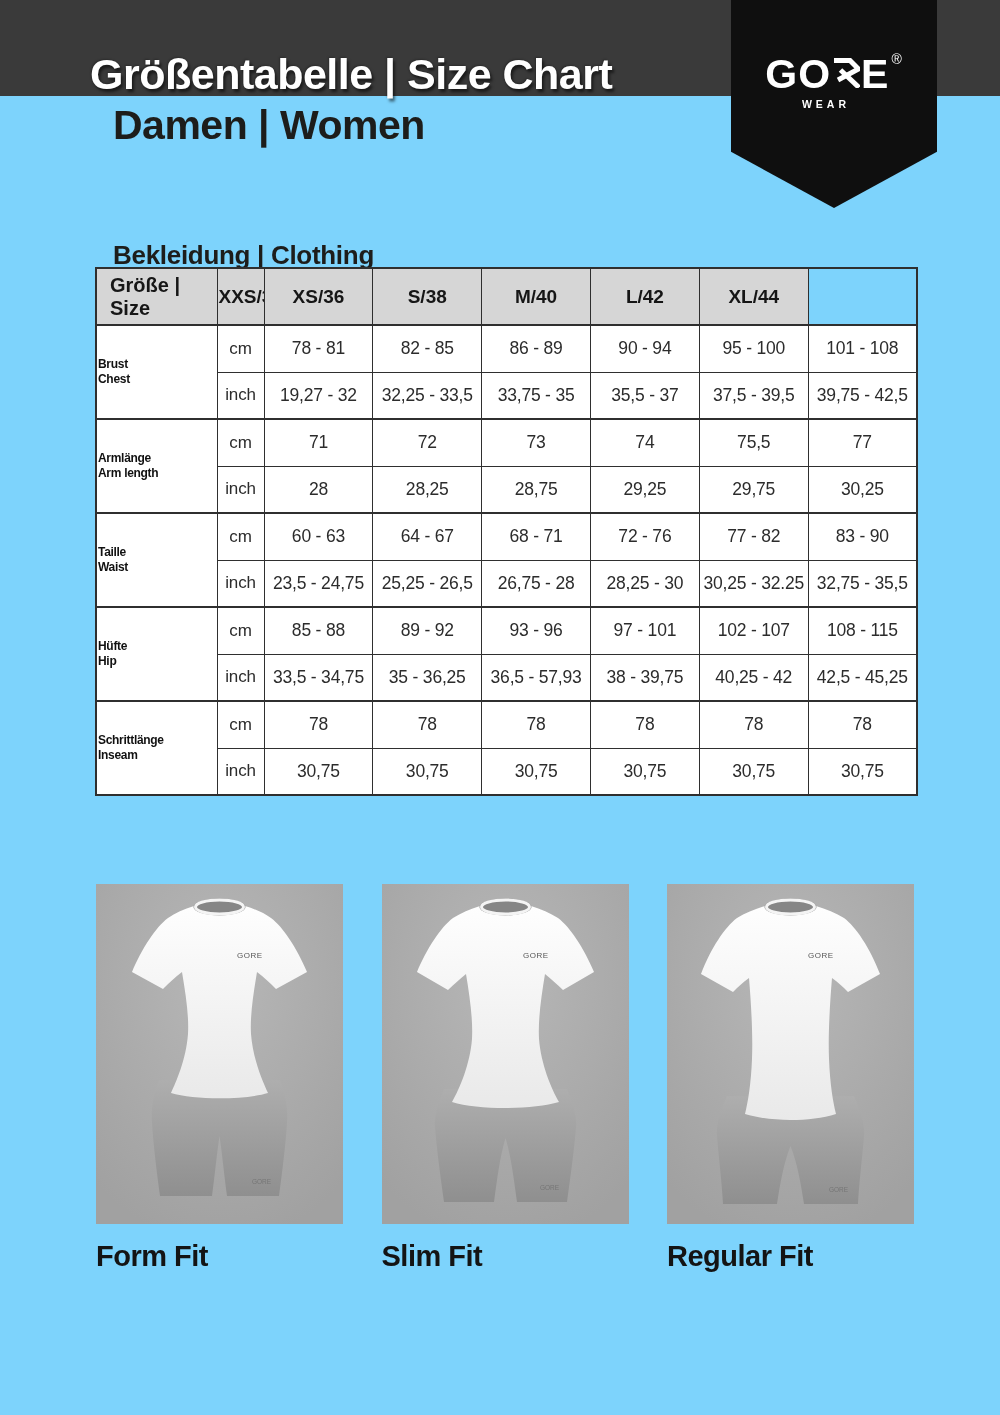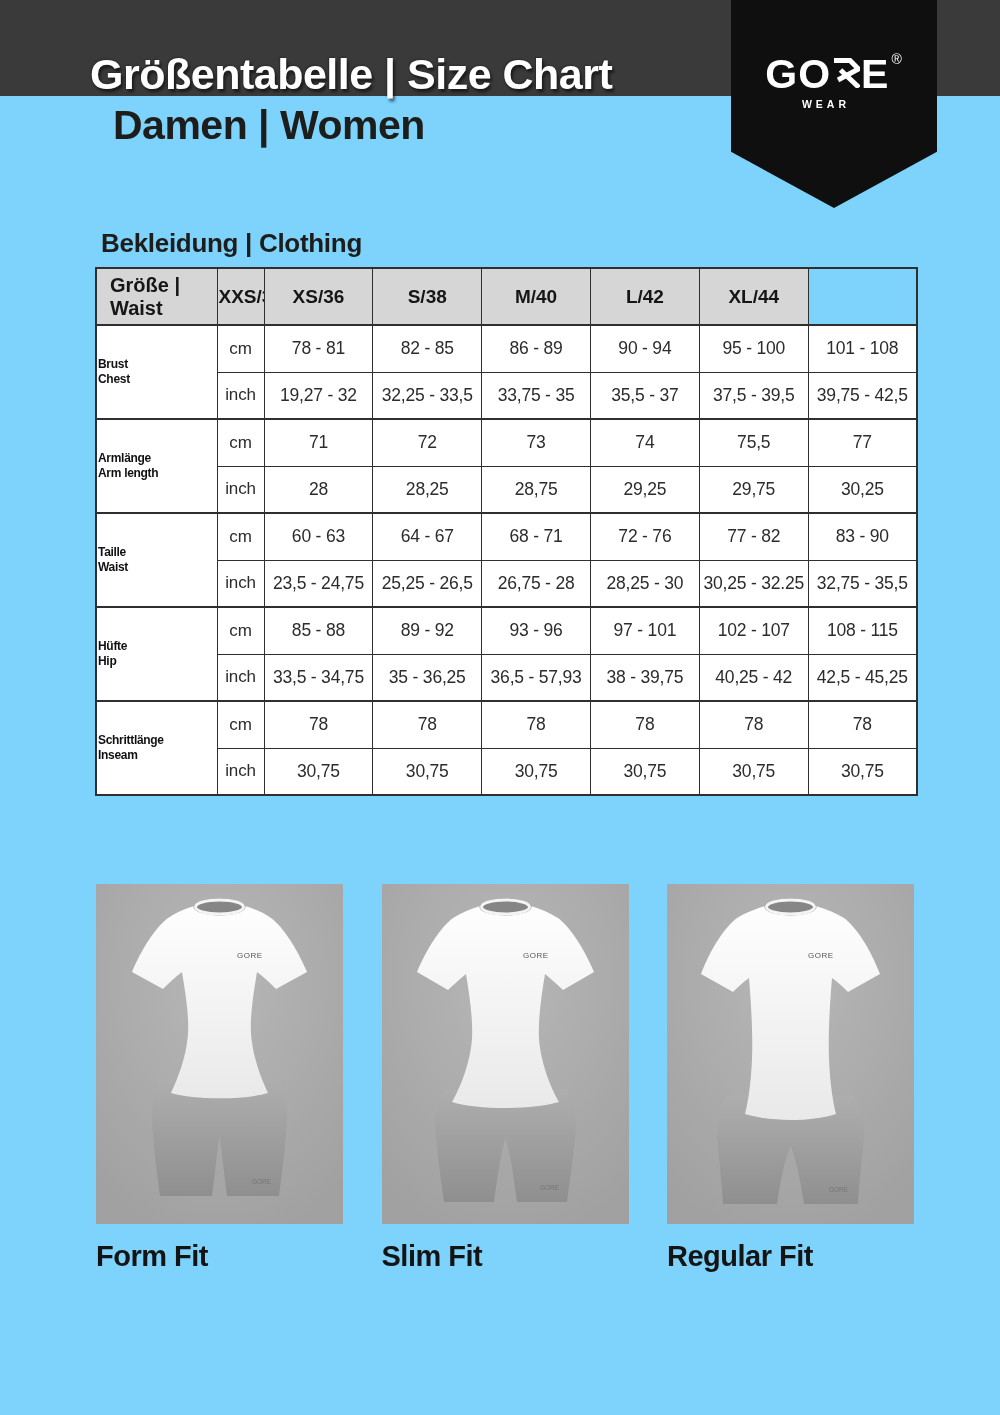--- a/index.html
+++ b/index.html
@@ -21,21 +21,21 @@
   
   .badge{position:absolute;left:731px;top:0;width:206px;height:208px;background:var(--badge-bg);
     clip-path:polygon(0 0,100% 0,100% 73%,50% 100%,0 73%);}
   .logo{width:fit-content;margin:54px auto 0;color:#ffffff;}
   .logo-row{display:flex;align-items:flex-start;font-size:41px;font-weight:600;line-height:1;letter-spacing:1px;}
   .logo-row .r-glyph{margin:3px 1px 0 2px;}
   .logo-row sup{font-size:14px;line-height:1;margin-top:-2px;margin-left:2px;font-weight:400;}
   .wear{font-size:10.5px;letter-spacing:4px;text-align:center;margin-top:3px;padding-right:16px;font-weight:700;}
 
   
-  .section-heading{position:absolute;left:97px;top:224px;margin:4px;font-size:26px;font-weight:700;letter-spacing:-0.3px;}
+  .section-heading{position:absolute;left:97px;top:224px;margin:16px;font-size:26px;font-weight:700;letter-spacing:-0.3px;}
 
   
   .table-wrap{position:absolute;left:95px;top:267px;}
   table{border-collapse:collapse;table-layout:fixed;width:823px;border:2px solid var(--table-border);}
   th,td{border:1px solid var(--table-border);overflow:hidden;}
   thead th{background:var(--table-header-bg);height:57px;font-size:19px;font-weight:700;text-align:center;color:#161616;}
   thead th.corner{text-align:left;padding-left:13px;font-size:20px;}
   tbody td{height:47px;text-align:center;font-size:17.5px;letter-spacing:-0.2px;color:#2c2c2c;background:#ffffff;}
   td.lbl{text-align:left;font-weight:700;font-size:12px;letter-spacing:-0.3px;color:#111111;line-height:1.22;}
   td.unit{font-size:17px;}
@@ -78,21 +78,21 @@
 
   <div class="table-wrap">
     <table>
       <colgroup>
           <col style="width:121px">
           <col style="width:47px">
           <col span="6">
         </colgroup>
       <thead>
         <tr>
-          <th class="corner">Größe | Waist</th>
+          <th class="corner">Größe | Size</th>
           <th>XXS/34</th>
           <th>XS/36</th>
           <th>S/38</th>
           <th>M/40</th>
           <th>L/42</th>
           <th>XL/44</th>
         </tr>
       </thead>
       <tbody id="size-tbody">
           <tr class="group-start">

